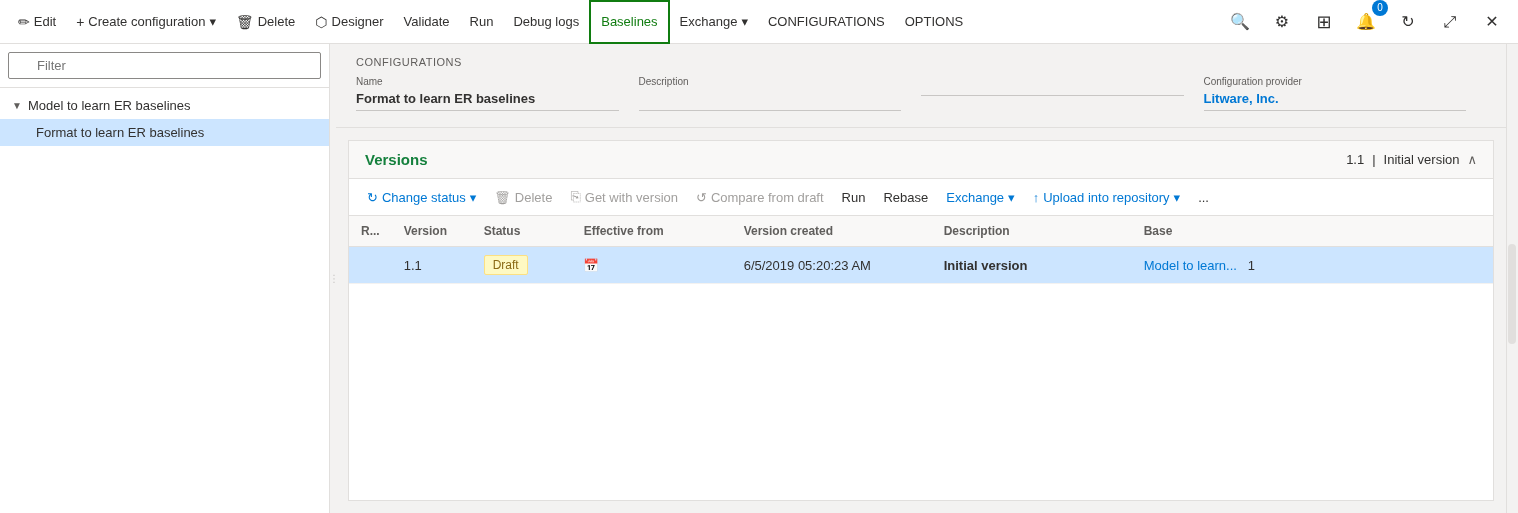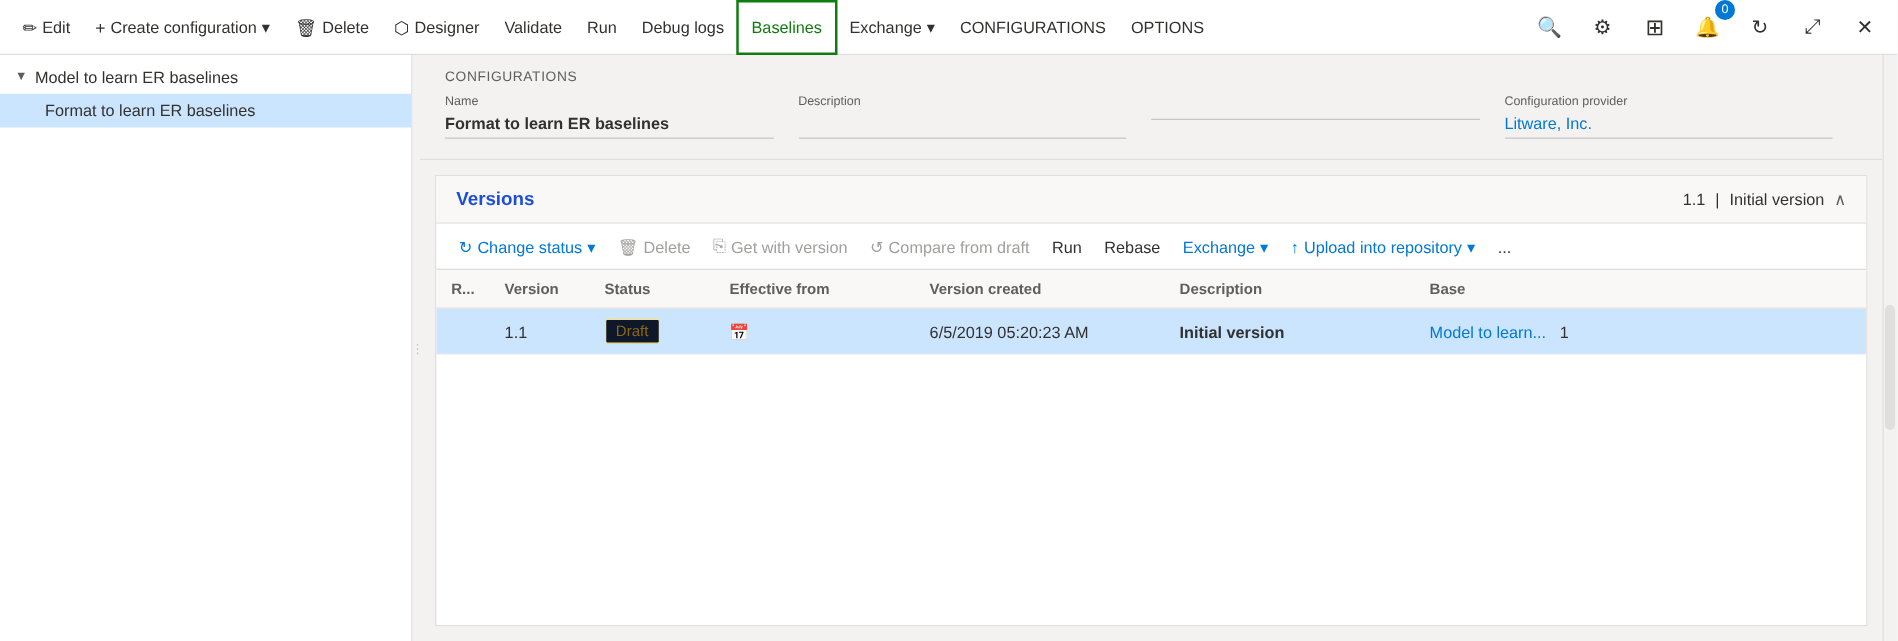--- a/index.html
+++ b/index.html
@@ -65,33 +65,33 @@
 
     
     .config-header {
       background: #f3f2f1; padding: 12px 20px 16px; border-bottom: 1px solid #e1dfdd;
     }
     .config-label { font-size: 11px; color: #605e5c; text-transform: uppercase; letter-spacing: 0.5px; margin-bottom: 8px; }
     .config-fields { display: flex; gap: 0; }
     .config-field { flex: 1; padding-right: 20px; }
     .field-label { font-size: 10px; color: #605e5c; margin-bottom: 4px; }
     .field-value { font-size: 13px; color: #323130; font-weight: 600; padding-bottom: 4px; border-bottom: 1px solid #c8c6c4; }
-    .field-value.link { color: #0078d4; font-weight: normal; cursor: pointer; }
+    .field-value.link { color: #0078d4; font-weight: bold; cursor: pointer; }
     .field-value.empty { border-bottom: 1px solid #c8c6c4; color: transparent; }
 
     
     .versions-section {
       flex: 1; background: #ffffff; margin: 12px; border: 1px solid #e1dfdd;
       display: flex; flex-direction: column; overflow: hidden;
     }
     .versions-header {
       display: flex; align-items: center; justify-content: space-between;
       padding: 10px 16px; border-bottom: 1px solid #e1dfdd; background: #f9f8f7;
     }
-    .versions-title { font-size: 15px; font-weight: 600; color: #1d4ed8; }
+    .versions-title { font-size: 15px; font-weight: 600; color: #15803d; }
     .versions-meta { display: flex; align-items: center; gap: 8px; font-size: 13px; color: #323130; }
     .versions-meta .version-num { color: #323130; }
     .versions-meta .version-name { color: #323130; }
     .chevron-up { cursor: pointer; color: #605e5c; }
 
     
     .versions-toolbar {
       display: flex; align-items: center; gap: 2px; padding: 6px 10px;
       border-bottom: 1px solid #e1dfdd; background: #ffffff;
     }
@@ -107,21 +107,21 @@
     .versions-table { flex: 1; overflow-y: auto; }
     table { width: 100%; border-collapse: collapse; }
     th {
       text-align: left; padding: 8px 12px; font-size: 12px; color: #605e5c; font-weight: 600;
       border-bottom: 1px solid #e1dfdd; background: #f9f8f7; white-space: nowrap;
     }
     td { padding: 8px 12px; font-size: 13px; border-bottom: 1px solid #f3f2f1; vertical-align: middle; }
     tr.selected-row td { background: #cce5ff; }
 
     .status-draft {
-      background: #0f172a; color: #8a6914; border: 1px solid #fce083;
+      background: #fef9c3; color: #8a6914; border: 1px solid #fce083;
       padding: 2px 8px; border-radius: 2px; font-size: 12px; display: inline-block;
     }
     .link-cell { color: #0078d4; cursor: pointer; }
 
     
     .scrollbar-handle {
       width: 8px; background: #e1dfdd; border-radius: 4px;
       position: absolute; right: 2px; top: 200px; height: 100px;
     }
 
@@ -199,20 +199,26 @@
     </button>
     <button class="toolbar-icon-btn">
       <span>✕</span>
     </button>
   </div>
 </div>
 
 <div class="main-layout">
 
   <div class="sidebar">
+    <div class="sidebar-filter">
+      <div class="filter-wrapper">
+        <span class="filter-icon">🔍</span>
+        <input class="filter-input" type="text" placeholder="Filter" style="">
+      </div>
+    </div>
     <div class="sidebar-tree">
       <div class="tree-parent">
         <span class="chevron">▼</span>
         <span>Model to learn ER baselines</span>
       </div>
       <div class="tree-child selected">
         <span>Format to learn ER baselines</span>
       </div>
     </div>
   </div>

